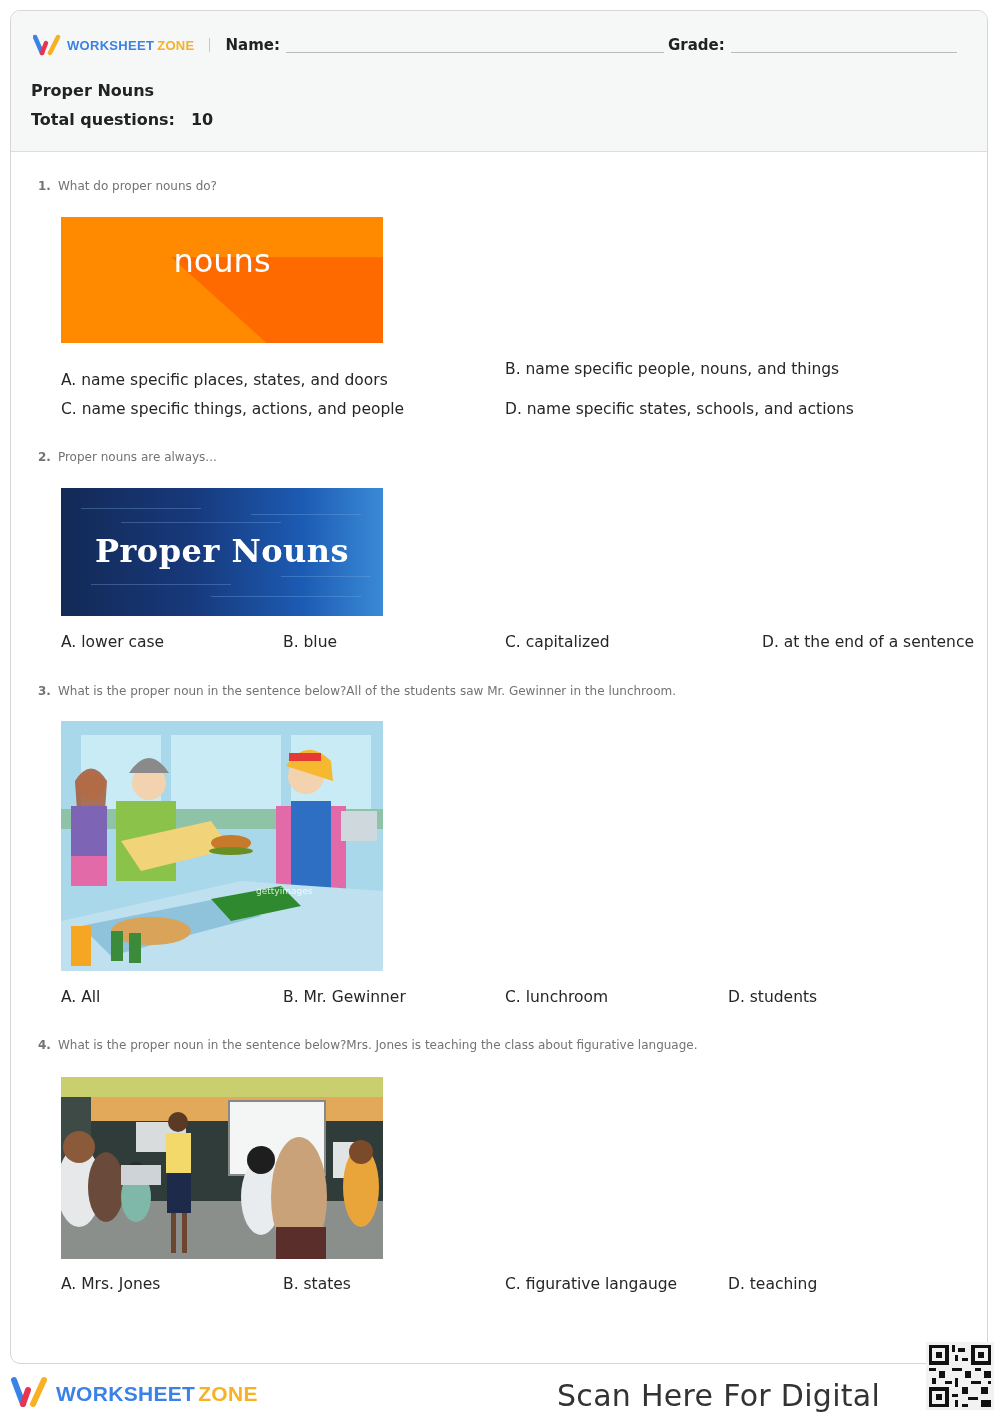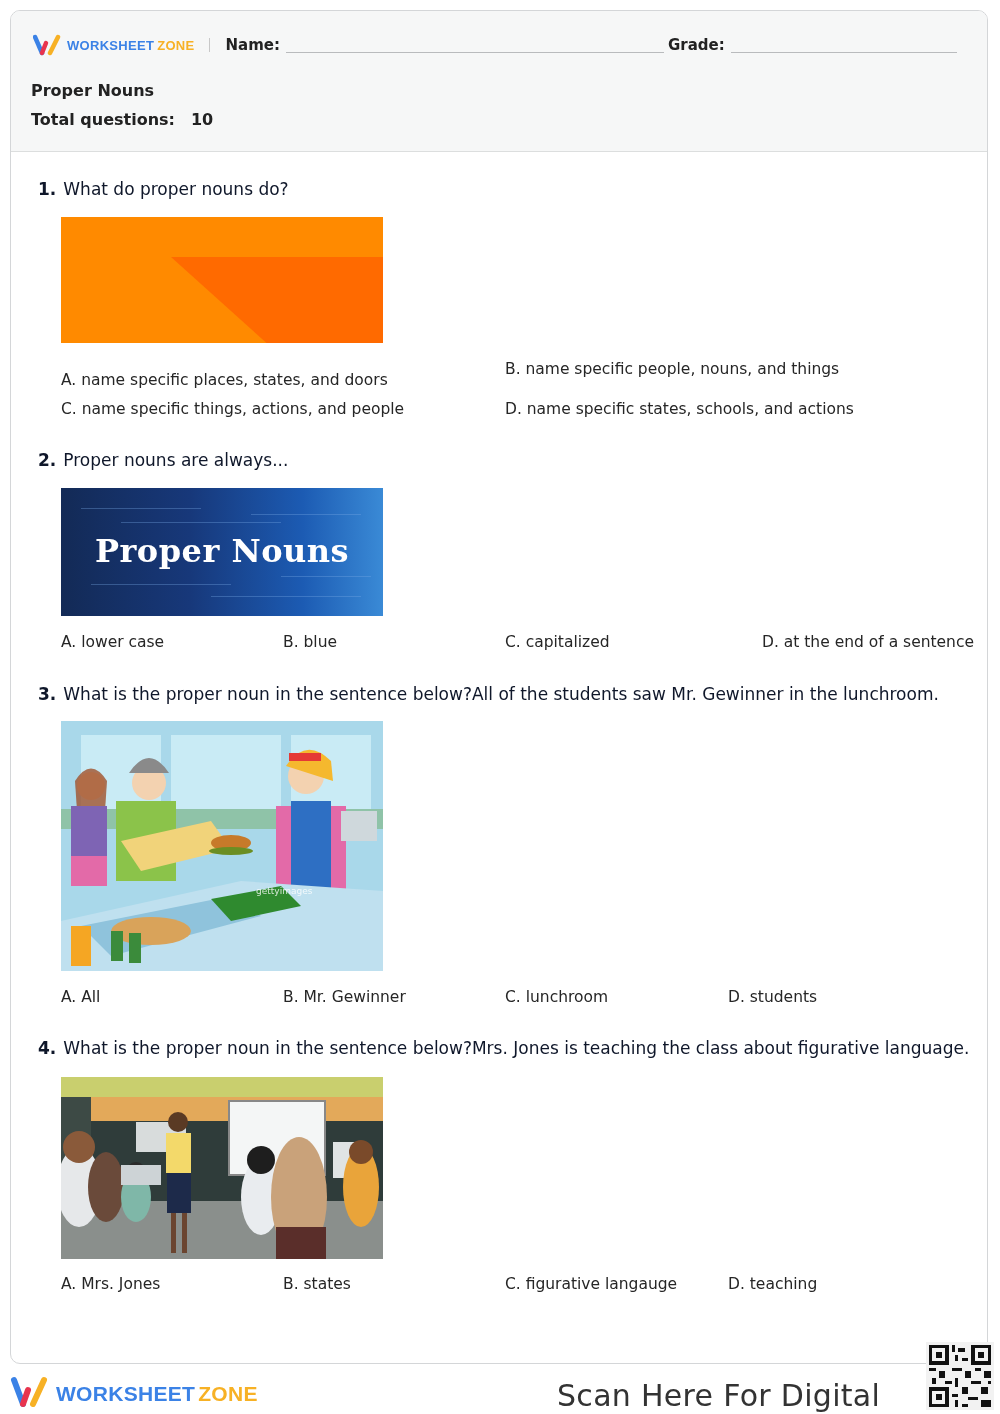--- a/index.html
+++ b/index.html
@@ -22,21 +22,21 @@
     .logo-text .w { color: #3b82e6; }
     .logo-text .z { color: #f7b125; margin-left: 3px; }
     .sep { width: 1px; height: 14px; background: #c8c8c8; margin: 0 16px 0 14px; }
     .field-label { font-family: "DejaVu Sans", sans-serif; font-weight: bold; font-size: 15px; color: #222; }
     .field-line { border-bottom: 1px solid #b9bbbd; height: 14px; margin-left: 6px; align-self: flex-end; margin-bottom: 4px; }
     .title { position: absolute; left: 20px; top: 70px; font-weight: bold; font-size: 16px; color: #222; }
     .total { position: absolute; left: 20px; top: 99px; font-weight: bold; font-size: 16px; color: #222; }
     .total .num { margin-left: 16px; }
 
     .question { position: absolute; left: 0; width: 100%; }
-    .q-line { position: absolute; left: 27px; font-size: 17px; color: #0f172a; white-space: nowrap; }
+    .q-line { position: absolute; left: 27px; font-size: 12px; color: #737373; white-space: nowrap; }
     .q-num { font-weight: bold; margin-right: 7px; }
     .q-img { position: absolute; left: 50px; width: 322px; overflow: hidden; }
     .opt { position: absolute; font-size: 15.5px; color: #262626; white-space: nowrap; }
 
     
     .img-orange { height: 126px; background: #ff8a00; }
     .img-orange .shadow {
       position: absolute; left: 110px; top: 40px; width: 320px; height: 110px;
       background: #ff6a00; transform: skewX(48deg); transform-origin: top left;
     }
@@ -89,20 +89,21 @@
     </div>
   </div>
 
   <div class="question" style="top:0">
     <div class="q-line" style="top:168px">
       <span class="q-num">1.</span><span>What do proper nouns do?</span>
     </div>
     <div class="q-img img-orange" style="top:206px">
       <div class="shadow"></div>
       <div class="txt">
+        <div>nouns</div>
       </div>
     </div>
     <div class="opt" style="left:50px; top:360px">A. name specific places, states, and doors</div>
     <div class="opt" style="left:494px; top:349px">B. name specific people, nouns, and things</div>
     <div class="opt" style="left:50px; top:389px">C. name specific things, actions, and people</div>
     <div class="opt" style="left:494px; top:389px">D. name specific states, schools, and actions</div>
   </div>
 
   <div class="question" style="top:0">
     <div class="q-line" style="top:439px">

